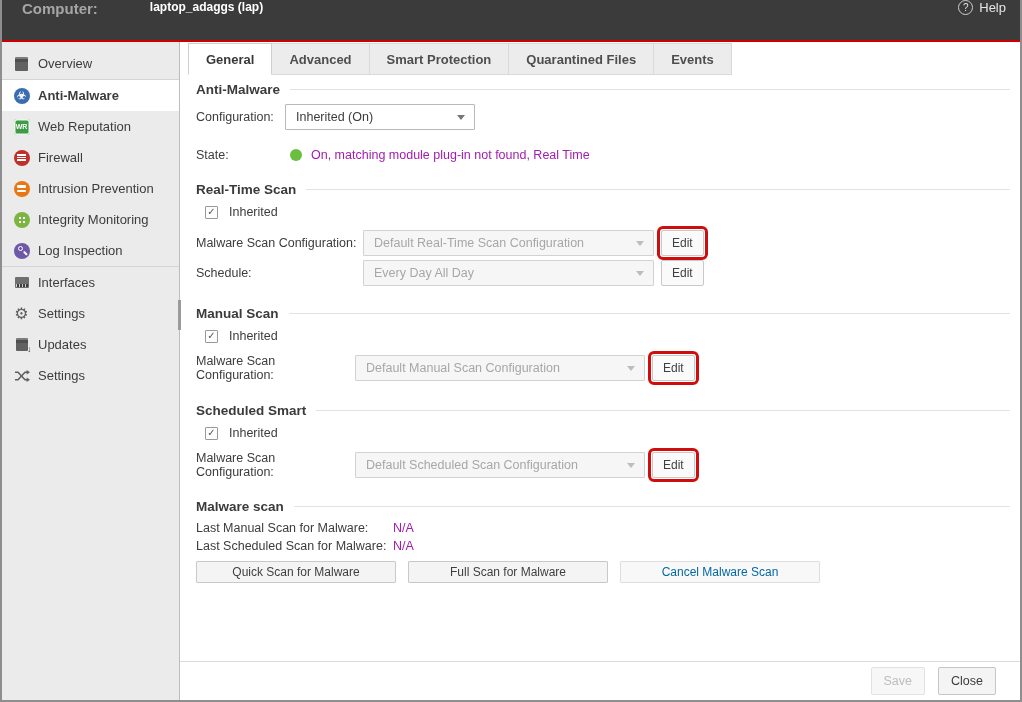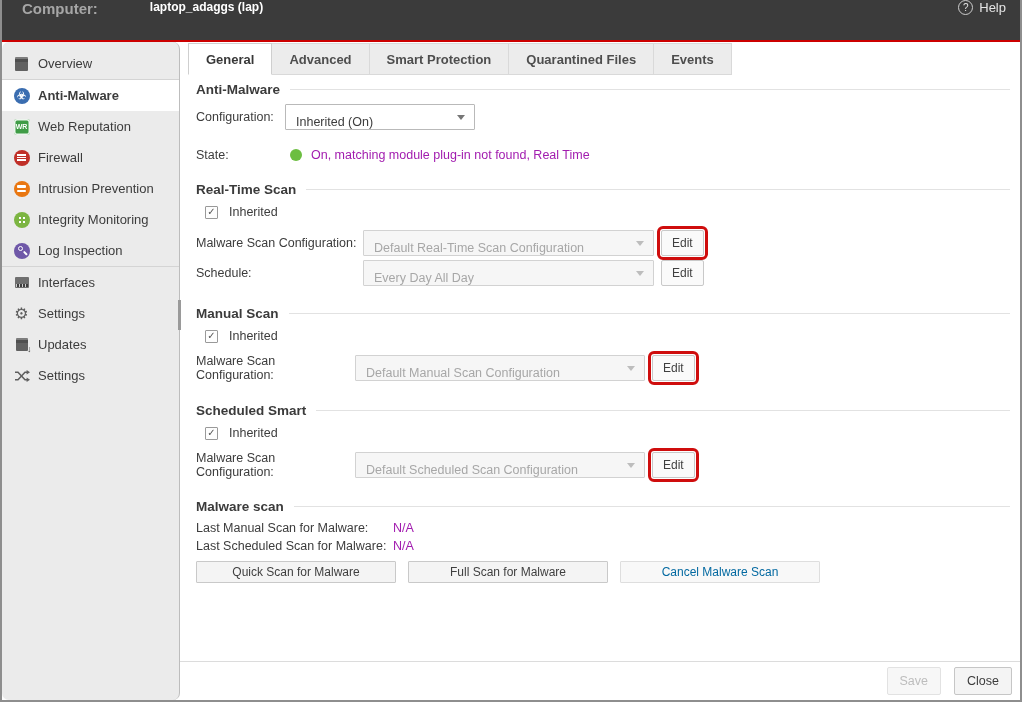--- a/index.html
+++ b/index.html
@@ -15,21 +15,21 @@
   .topbar .t-name  { color:#ffffff; font-weight:bold; font-size:12px;padding-left:44px; }
   .topbar .help { margin-left:auto; display:flex; align-items:center; gap:6px; color:#e5e5e5; font-size:13px; cursor:pointer; }
   .help-circle { width:15px; height:15px; border:1px solid #cdcdcd; border-radius:50%; color:#e5e5e5;
                  display:flex; align-items:center; justify-content:center; font-size:10px; }
   .redline { height:2px; background:#cc0000; flex:none; }
 
   
   .bodywrap { flex:1; display:flex; min-height:0; }
 
   
-  .sidebar { width:178px; background:#ebebeb; border-right:1px solid #bdbdbd; padding-top:6px; position:relative; flex:none;border-radius:7px; }
+  .sidebar { width:178px; background:#ebebeb; border-right:1px solid #bdbdbd; padding-top:6px; position:relative; flex:none; }
   .side-item { height:31px; display:flex; align-items:center; padding-left:11px; gap:8px; font-size:13px; color:#3c3c3c; cursor:pointer; }
   .side-item.selected { background:#ffffff; font-weight:bold; }
   .side-div { height:1px; background:#d4d4d4; }
   .splitter { position:absolute; right:-2px; top:258px; width:3px; height:30px; background:#9a9a9a; cursor:col-resize; }
 
   .ic { width:17px; height:17px; flex:none; display:flex; align-items:center; justify-content:center; }
   .circ { width:16px; height:16px; border-radius:50%; color:#fff; display:flex; align-items:center; justify-content:center; }
   .ic-overview { width:13px; height:14px; border-radius:1px;
        background:linear-gradient(to bottom,#7d7d7d 0 2px,#4f4f4f 2px 5px,#616161 5px 100%); }
   .circ.am { background:#3a6db0; font-size:10px; line-height:1; }
@@ -65,21 +65,21 @@
 
   .sec-head { display:flex; align-items:center; }
   .sec-title { font-size:13.5px; font-weight:bold; color:#3b3b3b; line-height:15px; white-space:nowrap; }
   .sec-rule { flex:1; height:1px; background:#e2e2e2; margin-left:10px; }
 
   .row { display:flex; align-items:center; }
   .lbl { font-size:12.5px; color:#3c3c3c; flex:none; }
   .w89  { width:89px; }  .w167 { width:167px; } .w159 { width:159px; } .w197 { width:197px; }
   .val { font-size:12.5px; color:#a21caf; }
 
-  .dd { height:26px; border:1px solid #b9b9b9; background:#fff; display:flex; align-items:flex-end;
+  .dd { height:26px; border:1px solid #b9b9b9; background:#fff; display:flex; align-items:center;
         padding:0 24px 0 10px; font-size:12.5px; color:#3c3c3c; position:relative; border-radius:1px; cursor:pointer;
         white-space:nowrap; overflow:hidden; }
   .dd .arrow { position:absolute; right:9px; top:10px; width:0; height:0;
         border-left:4.5px solid transparent; border-right:4.5px solid transparent; border-top:5px solid #767676; }
   .dd.disabled { background:#f6f6f6; border-color:#d2d2d2; color:#a7a7a7; cursor:default; }
   .dd.disabled .arrow { border-top-color:#bdbdbd; }
   .w190 { width:190px; } .w291 { width:291px; } .w290 { width:290px; }
 
   .btn { height:26px; background:#fafafa; border:1px solid #c9c9c9; border-radius:2px; font-size:12px; color:#3f3f3f;
          display:flex; align-items:center; justify-content:center; padding:0 10px; cursor:pointer;
@@ -91,21 +91,21 @@
         display:flex; align-items:center; justify-content:center; font-size:10px; color:#555; line-height:1; cursor:pointer; }
   .cb-label { margin-left:11px; }
 
   .dot { width:12px; height:12px; border-radius:50%; background:#6cbe41; margin:0 9px 0 5px; flex:none; }
 
   .scan-btn { width:200px; height:22px; background:#f4f4f4; border:1px solid #c9c9c9; border-radius:1px;
         font-size:12px; color:#3f3f3f; display:flex; align-items:center; justify-content:center; margin-right:12px; cursor:pointer; }
   .scan-btn.disabled { color:#0369a1; border-color:#dedede; background:#f8f8f8; cursor:default; }
 
   .footer { height:39px; border-top:1px solid #dcdcdc; display:flex; align-items:center; justify-content:flex-end;
-        gap:13px; padding-right:8px; flex:none; }
+        gap:13px; padding-right:24px; flex:none; }
   .f-btn { padding:6px 12px; border-radius:2px; font-size:12.5px; cursor:pointer; font-family:"Liberation Sans", sans-serif; }
   .f-save { background:#f7f7f7; border:1px solid #e2e2e2; color:#bdbdbd; }
   .f-close { background:#f4f4f4; border:1px solid #c6c6c6; color:#3c3c3c; } .mt7{margin-top:7px;} .mt8{margin-top:8px;} .mt11{margin-top:11px;} .mt12{margin-top:4px;}
   .mt18{margin-top:18px;} .mt20{margin-top:20px;} .mt21{margin-top:21px;}
 </style>
 </head>
 <body>
 
 <div class="window">
 

